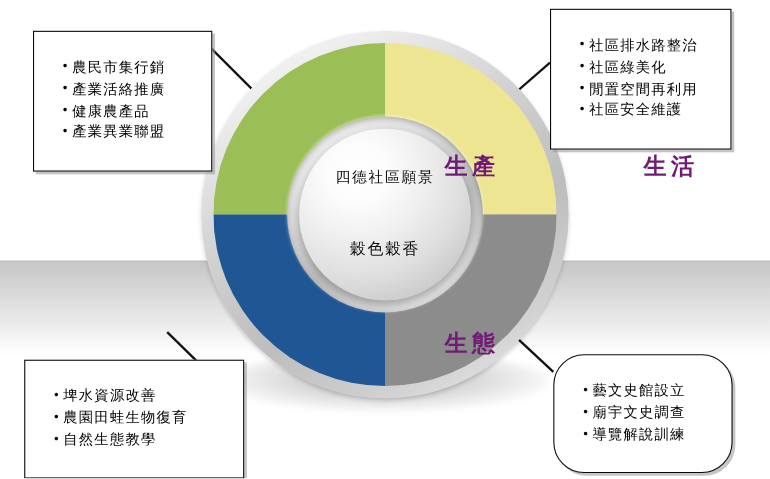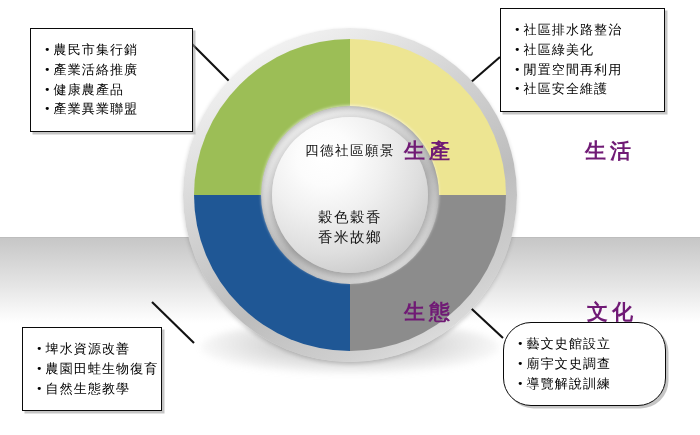--- a/index.html
+++ b/index.html
@@ -143,40 +143,40 @@
   
   .callout {
     position: absolute;
     background: #ffffff;
     border: 1.4px solid #0a0a0a;
     box-shadow: 2.5px 2.5px 0 rgba(150,150,150,0.55);
     padding: 7px 10px 8px 9px;
     box-sizing: border-box;
   }
   .callout ul {
-    margin: 4px;
+    margin: 16px;
     padding: 0;
     list-style: none;
   }
   .callout li {
     font-size: 13px;
     line-height: 1.52;
     color: #000;
     letter-spacing: 1.1px;
     white-space: nowrap;
   }
   .callout li::before {
     content: "\2022";
     margin-right: 2px;
     font-size: 11px;
     vertical-align: 1px;
   }
   .box-tl { left: 30px;  top: 28px;  width: 163px; }
   .box-tr { left: 500px; top: 8px;   width: 165px; }
-  .box-bl { left: 22px;  top: 327px; width: 140px; }
+  .box-bl { left: 22px;  top: 327px; width: 200px; }
   .box-br { left: 503px; top: 322px; width: 163px; border-radius: 28px; }
 
   .connector {
     position: absolute;
     left: 0;
     top: 0;
     width: 700px;
     height: 435px;
     pointer-events: none;
   }
@@ -206,28 +206,26 @@
       <div class="quad bl" style="background: rgb(31, 87, 149);"></div>
       <div class="quad br" style="background: rgb(140, 140, 140);"></div>
     </div>
 
     <div class="ring-inner-bevel"></div>
 
     <div class="hub">
       <div class="hub-title">四德社區願景</div>
       <div class="hub-slogan">
         <div>穀色穀香</div>
-        <div>香米故鄉</div>
       </div>
     </div>
 
     <div class="quad-label lbl-tl">生產</div>
     <div class="quad-label lbl-tr">生活</div>
     <div class="quad-label lbl-bl">生態</div>
-    <div class="quad-label lbl-br">文化</div>
   </div>
 
   <div class="callout box-tl">
     <ul>
         <li>農民市集行銷</li>
         <li>產業活絡推廣</li>
         <li>健康農產品</li>
         <li>產業異業聯盟</li>
       </ul>
   </div>

